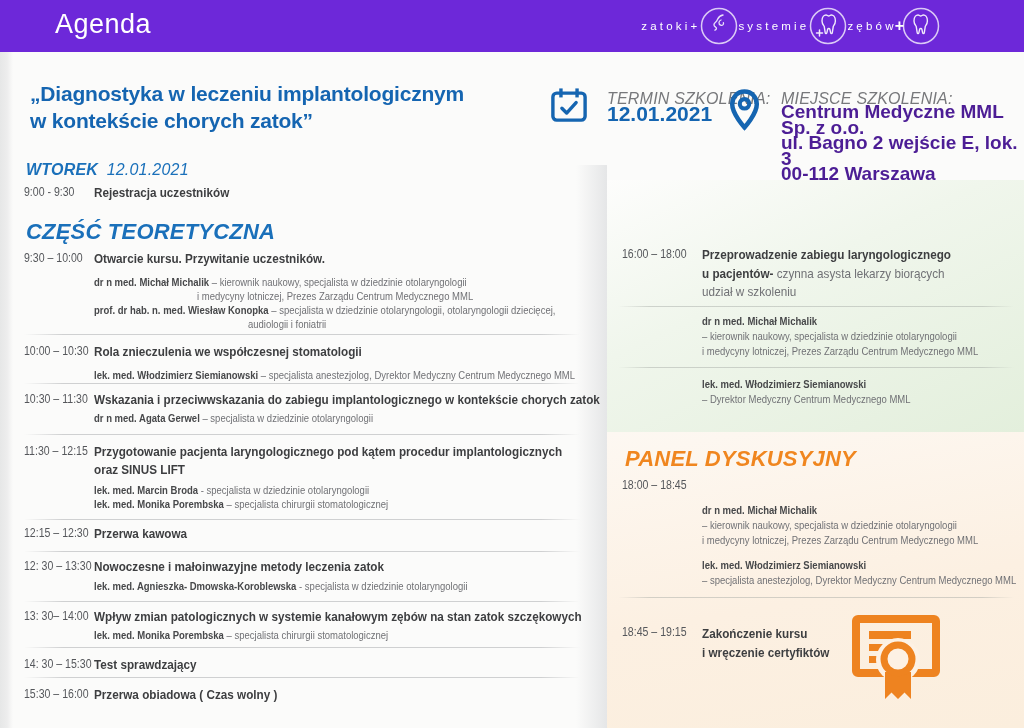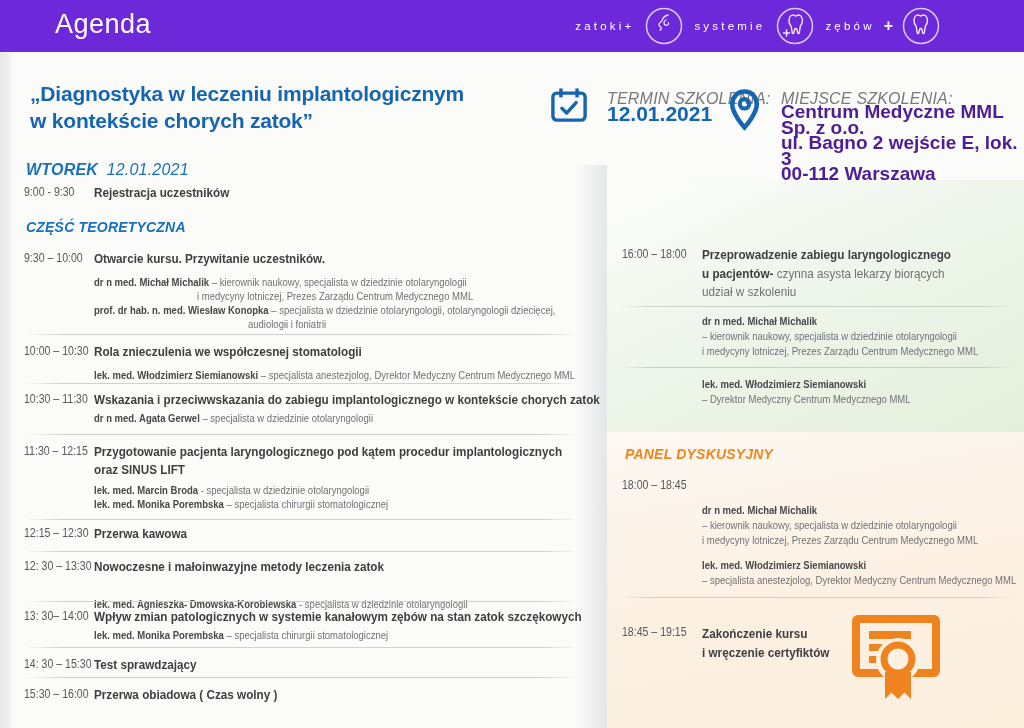--- a/index.html
+++ b/index.html
@@ -1,21 +1,21 @@
 <!DOCTYPE html>
 <html><head>
 <meta charset="utf-8">
 <style>
   html,body{margin:0;padding:0;background:#888;}
   .page{position:relative;width:1024px;height:728px;background:#fbfbfa;overflow:hidden;
         font-family:"Liberation Sans",sans-serif;-webkit-font-smoothing:antialiased;}
   
   .banner{position:absolute;top:0;left:0;width:100%;height:52px;background:#6d28d9;}
   .banner-title{position:absolute;left:55px;top:9px;font-size:27px;color:#fff;letter-spacing:.5px;}
-  .logo{position:absolute;right:84px;top:0;height:52px;display:flex;align-items:center;gap:11px;}
+  .logo{position:absolute;right:84px;top:0;height:52px;display:flex;align-items:center;gap:0;}
   .logo-word{color:#fff;font-size:11.5px;letter-spacing:3.2px;white-space:nowrap;}
   .logo-plus{color:#fff;font-size:16px;font-weight:bold;margin:0 -2px;}
   .logo-circle svg{display:block;}
   
   .left-edge{position:absolute;left:0;top:52px;width:13px;height:676px;
              background:linear-gradient(to right,#e6e7e7 0%,#ededed 55%,#fbfbfa 100%);}
   .mid-shade{position:absolute;left:576px;top:165px;width:31px;height:563px;
              background:linear-gradient(to right,rgba(228,229,230,0),#e5e6e7);}
   
   .course-title{position:absolute;left:30px;top:80px;font-size:21px;line-height:27px;
@@ -24,21 +24,21 @@
   .info-label{position:absolute;font-size:16px;font-style:italic;color:#77787b;letter-spacing:.2px;}
   .date-value{position:absolute;left:607px;top:102px;font-size:21px;font-weight:bold;color:#1565b1;}
   .place-lines{position:absolute;left:781px;top:104px;font-size:19px;line-height:15.5px;
                font-weight:bold;color:#4c1d95;}
   
   .ws-section{position:absolute;left:607px;top:180px;width:417px;height:252px;
               background:linear-gradient(155deg,#fdfdfc 0%,#f0f6ec 40%,#e3efdc 100%);}
   .pd-section{position:absolute;left:607px;top:432px;width:417px;height:296px;
               background:linear-gradient(170deg,#fdf8f2 0%,#fcf0e2 55%,#fbeedd 100%);}
   
-  .h-it{position:absolute;font-size:14px;font-weight:bold;font-style:italic;letter-spacing:.2px;}
+  .h-it{position:absolute;font-size:22px;font-weight:bold;font-style:italic;letter-spacing:.2px;}
   .h-wtorek{left:26px;top:161px;color:#1a70ba;font-size:16px;}
   .h-wtorek .day{font-weight:bold;}
   .h-wtorek .daydate{font-weight:normal;margin-left:4px;}
   .h-theory{left:26px;top:219px;color:#1a70ba;}
   .h-ws{left:625px;top:216px;color:#2f9e4c;}
   .h-pd{left:625px;top:446px;color:#f0861f;}
   
   .row{position:absolute;left:24px;}
   .time{position:absolute;left:0;top:1px;font-size:12px;color:#55575b;
         transform:scaleX(.88);transform-origin:0 0;white-space:nowrap;}
@@ -208,21 +208,21 @@
     <div class="content">
         <div class="tt">Przerwa kawowa</div>
       </div>
   </div>
   <div class="hr" style="top:551px;"></div>
 
   <div class="row" style="top:558px;">
     <div class="time">12: 30 – 13:30</div>
     <div class="content">
       <div class="tt">Nowoczesne i małoinwazyjne metody leczenia zatok</div>
-      <div class="details" style="margin-top:21px;">
+      <div class="details" style="margin-top:3px;">
         <div class="dl"><span class="dn">lek. med. Agnieszka- Dmowska-Koroblewska</span><span> - specjalista w dziedzinie otolaryngologii</span></div>
       </div>
     </div>
   </div>
   <div class="hr" style="top:601px;"></div>
 
   <div class="row" style="top:608px;">
     <div class="time">13: 30– 14:00</div>
     <div class="content">
       <div class="tt">Wpływ zmian patologicznych w systemie kanałowym zębów na stan zatok szczękowych</div>

